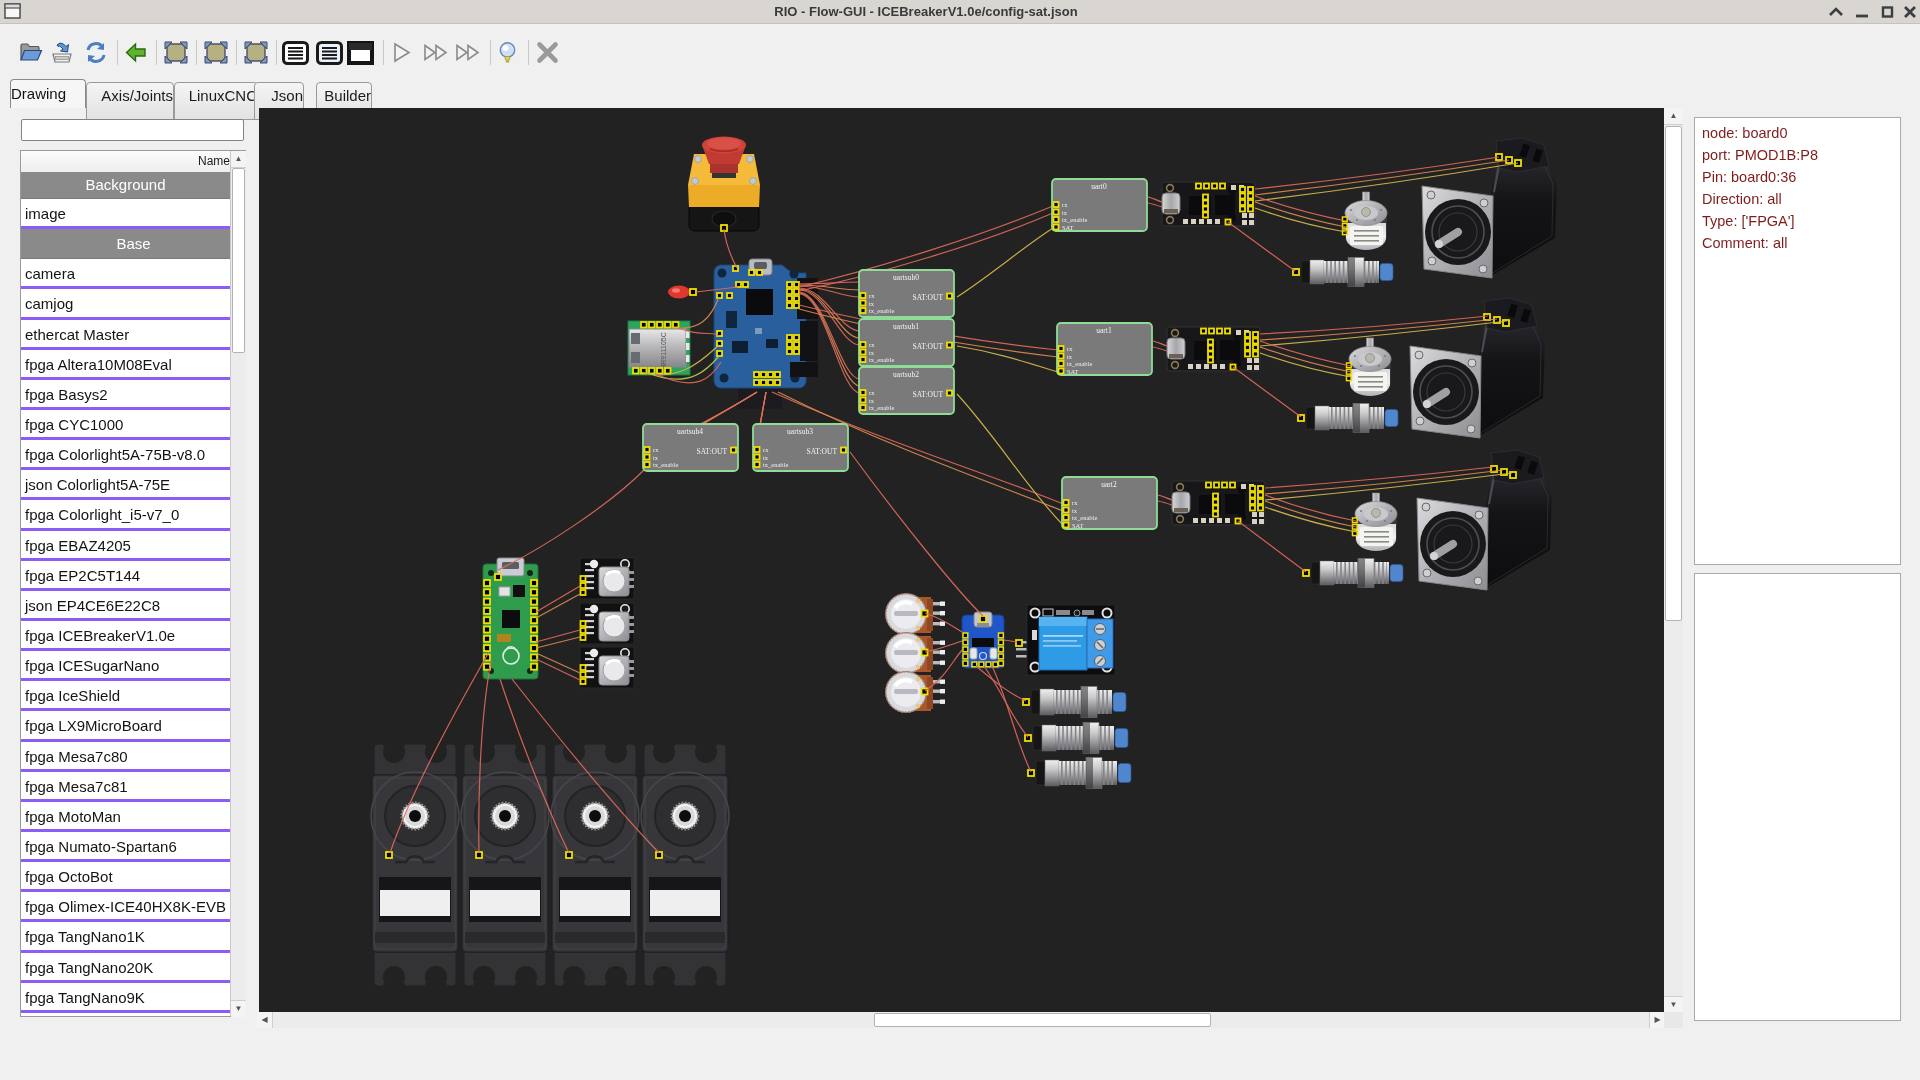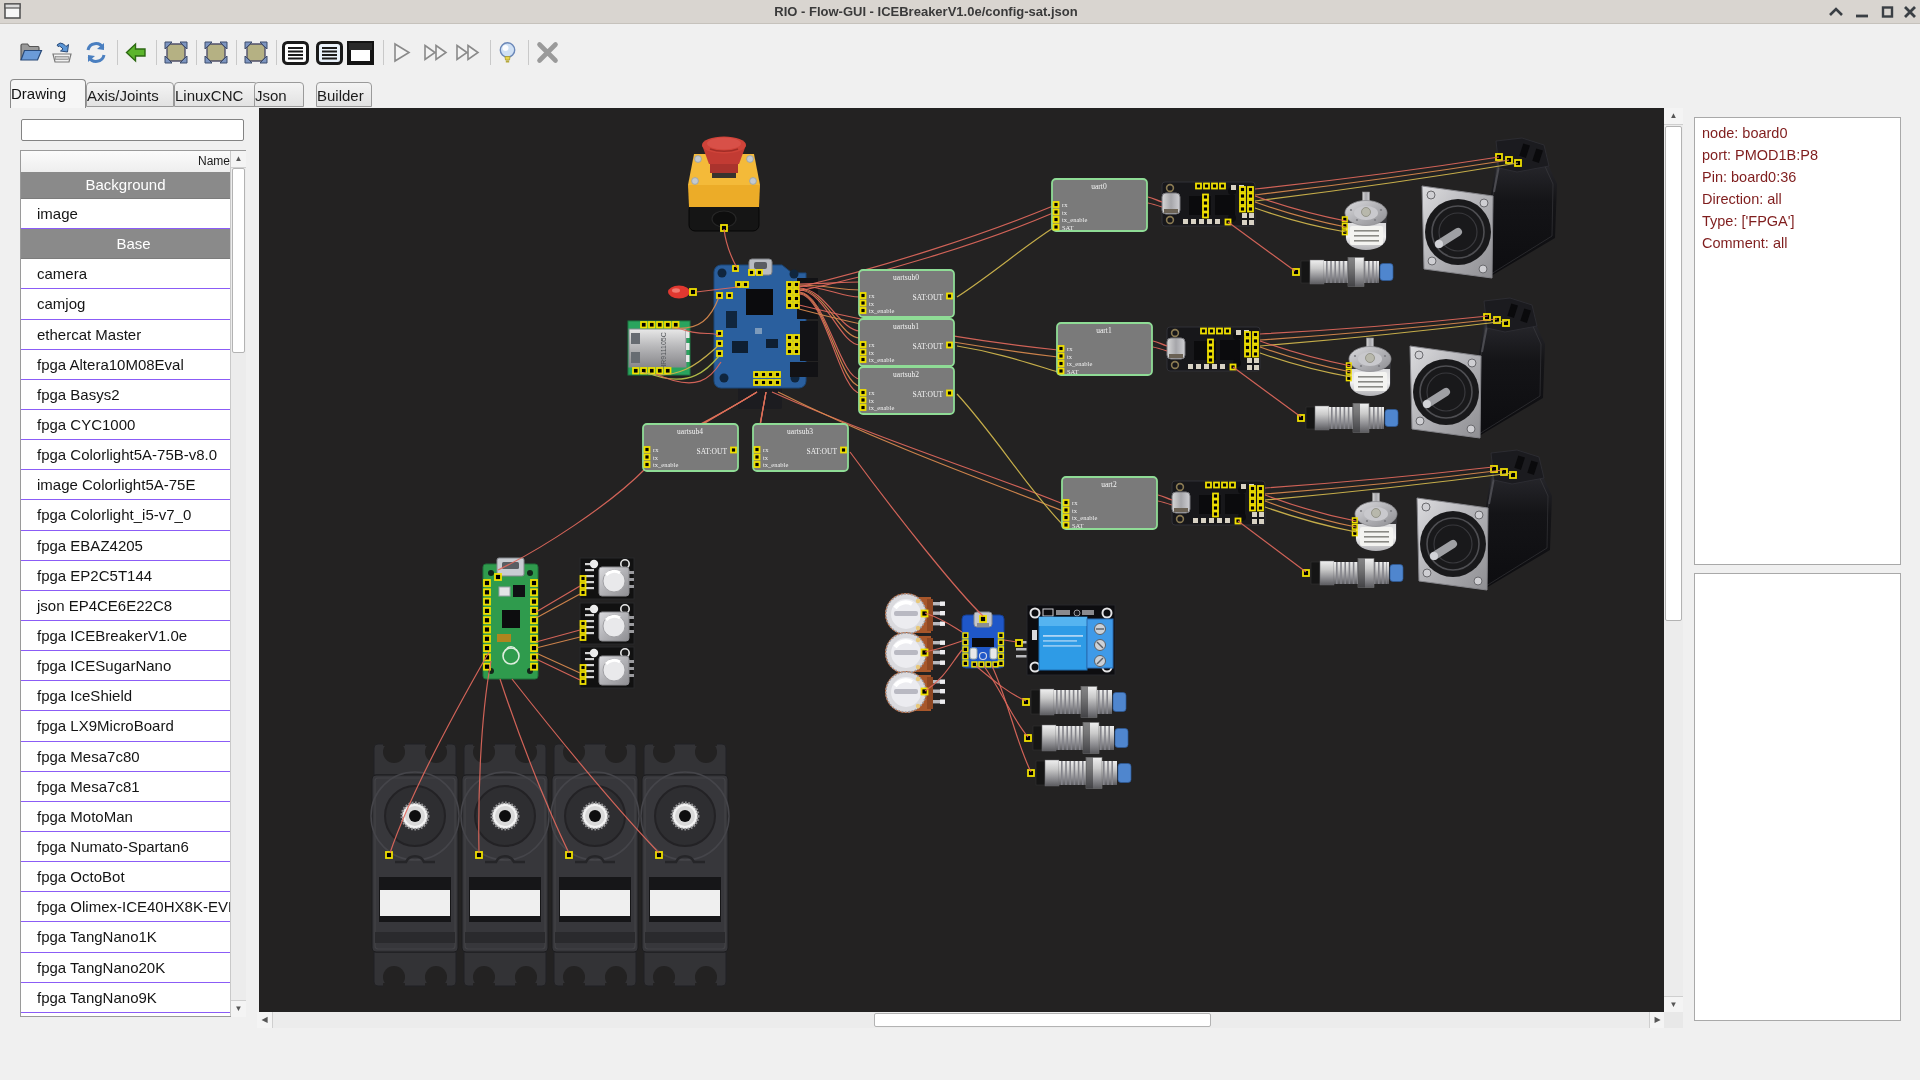--- a/index.html
+++ b/index.html
@@ -2,28 +2,28 @@
 <html><head>
 <meta charset="utf-8">
 <style>
 html,body{margin:0;padding:0}
 body{width:1920px;height:1080px;overflow:hidden;background:#f0f0f0;font-family:"Liberation Sans",sans-serif;position:relative}
 .abs{position:absolute}
 
 #titlebar{left:0;top:0;width:1920px;height:23px;background:#d9d5d0;border-bottom:1px solid #c6c2bc}
 #title{left:-34px;top:0;width:1920px;height:23px;text-align:center;font-weight:bold;font-size:13px;line-height:24px;color:#3a3a3a}
 
-.tab{top:82px;height:25px;background:linear-gradient(#f4f4f4,#e2e2e2);border:1px solid #9a9a9a;border-bottom:1px solid #9a9a9a;border-radius:4px 4px 0 0;font-size:15px;line-height:25px;text-align:left;color:#1b1b1b;box-sizing:border-box}
+.tab{top:82px;height:38px;background:linear-gradient(#f4f4f4,#e2e2e2);border:1px solid #9a9a9a;border-bottom:1px solid #9a9a9a;border-radius:4px 4px 0 0;font-size:15px;line-height:25px;text-align:right;color:#1b1b1b;box-sizing:border-box}
 #tabactive{top:79px;height:29px;background:#f6f6f6;border:1px solid #8a8a8a;border-bottom:none;font-size:15px;border-radius:4px 4px 0 0;line-height:27px;color:#111;box-sizing:border-box;z-index:2}
 
 #search{left:21px;top:119px;width:221px;height:20px;border:1px solid #838383;background:#fff;border-radius:2px}
 #list{left:20px;top:150px;width:226px;height:867px;border:1px solid #9a9a9a;background:#fff;box-sizing:border-box}
 #lhead{left:0px;top:0px;width:209px;height:21px;background:linear-gradient(#fbfbfb,#eeeeee);border-bottom:1px solid #c4c4c4;font-size:12px;text-align:right;line-height:21px;color:#1a1a1a}
 .lrows{left:0;top:21px;width:209px}
-.lrow{height:30.15px;border-bottom:1px solid #8b5cf6;font-size:15px;color:#141414;padding-left:16px;line-height:29px;white-space:nowrap;overflow:hidden;box-sizing:border-box}
+.lrow{height:30.15px;border-bottom:3px solid #8b5cf6;font-size:15px;color:#141414;padding-left:4px;line-height:29px;white-space:nowrap;overflow:hidden;box-sizing:border-box}
 .lgray{height:27px;background:#8a8a8a;color:#fff;text-align:center;padding-left:0;line-height:26px;border-bottom:1px solid #7c7c7c}
 .lgray2{height:30.15px;background:#8a8a8a;color:#fff;text-align:center;padding-left:16px;line-height:29px;border-bottom:1px solid #7c7c7c}
 
 #lsb{left:209px;top:0;width:15px;height:865px;background:#ececec;border-left:1px solid #c9c9c9}
 .sbbtn{width:15px;height:16px;background:#f4f4f4;color:#555;font-size:8px;text-align:center;line-height:16px}
 .sbthumb{background:#fff;border:1px solid #b3b3b3;border-radius:2px;box-sizing:border-box}
 
 #canvas{left:259px;top:108px;width:1405px;height:904px;background:#232222}
 
 #vsb{left:1664px;top:108px;width:19px;height:904px;background:#ececec}
@@ -132,21 +132,21 @@
     <div class="lrow lgray">Background</div>
     <div class="lrow">image</div>
     <div class="lrow lgray2">Base</div>
     <div class="lrow">camera</div>
     <div class="lrow">camjog</div>
     <div class="lrow">ethercat Master</div>
     <div class="lrow">fpga Altera10M08Eval</div>
     <div class="lrow">fpga Basys2</div>
     <div class="lrow">fpga CYC1000</div>
     <div class="lrow">fpga Colorlight5A-75B-v8.0</div>
-    <div class="lrow">image Colorlight5A-75E</div>
+    <div class="lrow">json Colorlight5A-75E</div>
     <div class="lrow">fpga Colorlight_i5-v7_0</div>
     <div class="lrow">fpga EBAZ4205</div>
     <div class="lrow">fpga EP2C5T144</div>
     <div class="lrow">json EP4CE6E22C8</div>
     <div class="lrow">fpga ICEBreakerV1.0e</div>
     <div class="lrow">fpga ICESugarNano</div>
     <div class="lrow">fpga IceShield</div>
     <div class="lrow">fpga LX9MicroBoard</div>
     <div class="lrow">fpga Mesa7c80</div>
     <div class="lrow">fpga Mesa7c81</div>

